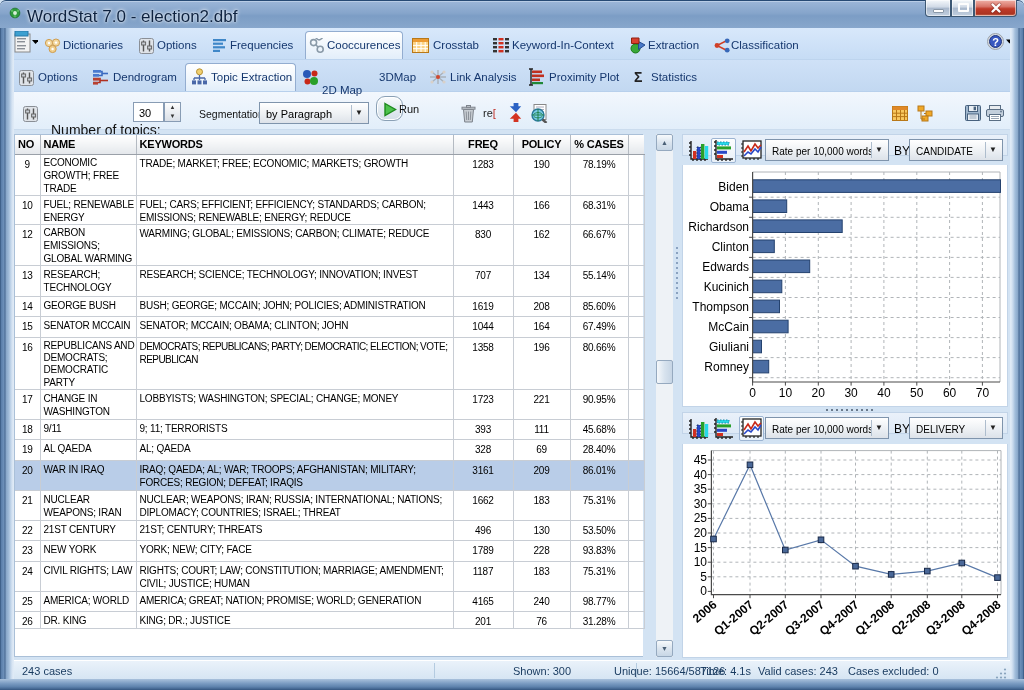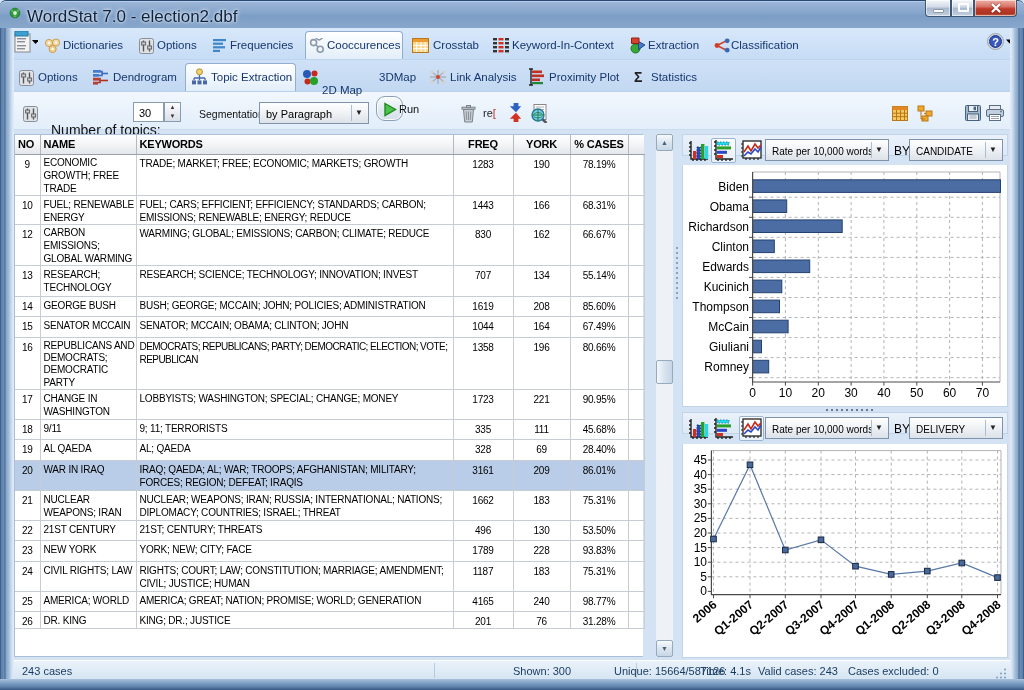--- a/index.html
+++ b/index.html
@@ -303,21 +303,21 @@
         <col style="width:57px">
         <col style="width:58px">
         <col style="width:16px">
       </colgroup>
 <tbody>
         <tr>
           <th style="text-align:left">NO</th>
           <th class="l">NAME</th>
           <th class="l">KEYWORDS</th>
           <th>FREQ</th>
-          <th>YORK</th>
+          <th>POLICY</th>
           <th>% CASES</th>
           <th style="border-right:none"></th>
         </tr>
 <tr style="height:40px">
           <td class="num">9</td>
           <td style="padding-top:1px">ECONOMIC<br>GROWTH; FREE<br>TRADE</td>
           <td>TRADE; MARKET; FREE; ECONOMIC; MARKETS; GROWTH</td>
           <td class="num">1283</td>
           <td class="num">190</td>
           <td class="num">78.19%</td>
@@ -383,21 +383,21 @@
           <td>LOBBYISTS; WASHINGTON; SPECIAL; CHANGE; MONEY</td>
           <td class="num">1723</td>
           <td class="num">221</td>
           <td class="num">90.95%</td>
           <td class="x"></td>
         </tr>
 <tr style="height:20px">
           <td class="num">18</td>
           <td>9/11</td>
           <td>9; 11; TERRORISTS</td>
-          <td class="num">335</td>
+          <td class="num">393</td>
           <td class="num">111</td>
           <td class="num">45.68%</td>
           <td class="x"></td>
         </tr>
 <tr style="height:21px">
           <td class="num">19</td>
           <td>AL QAEDA</td>
           <td>AL; QAEDA</td>
           <td class="num">328</td>
           <td class="num">69</td>

